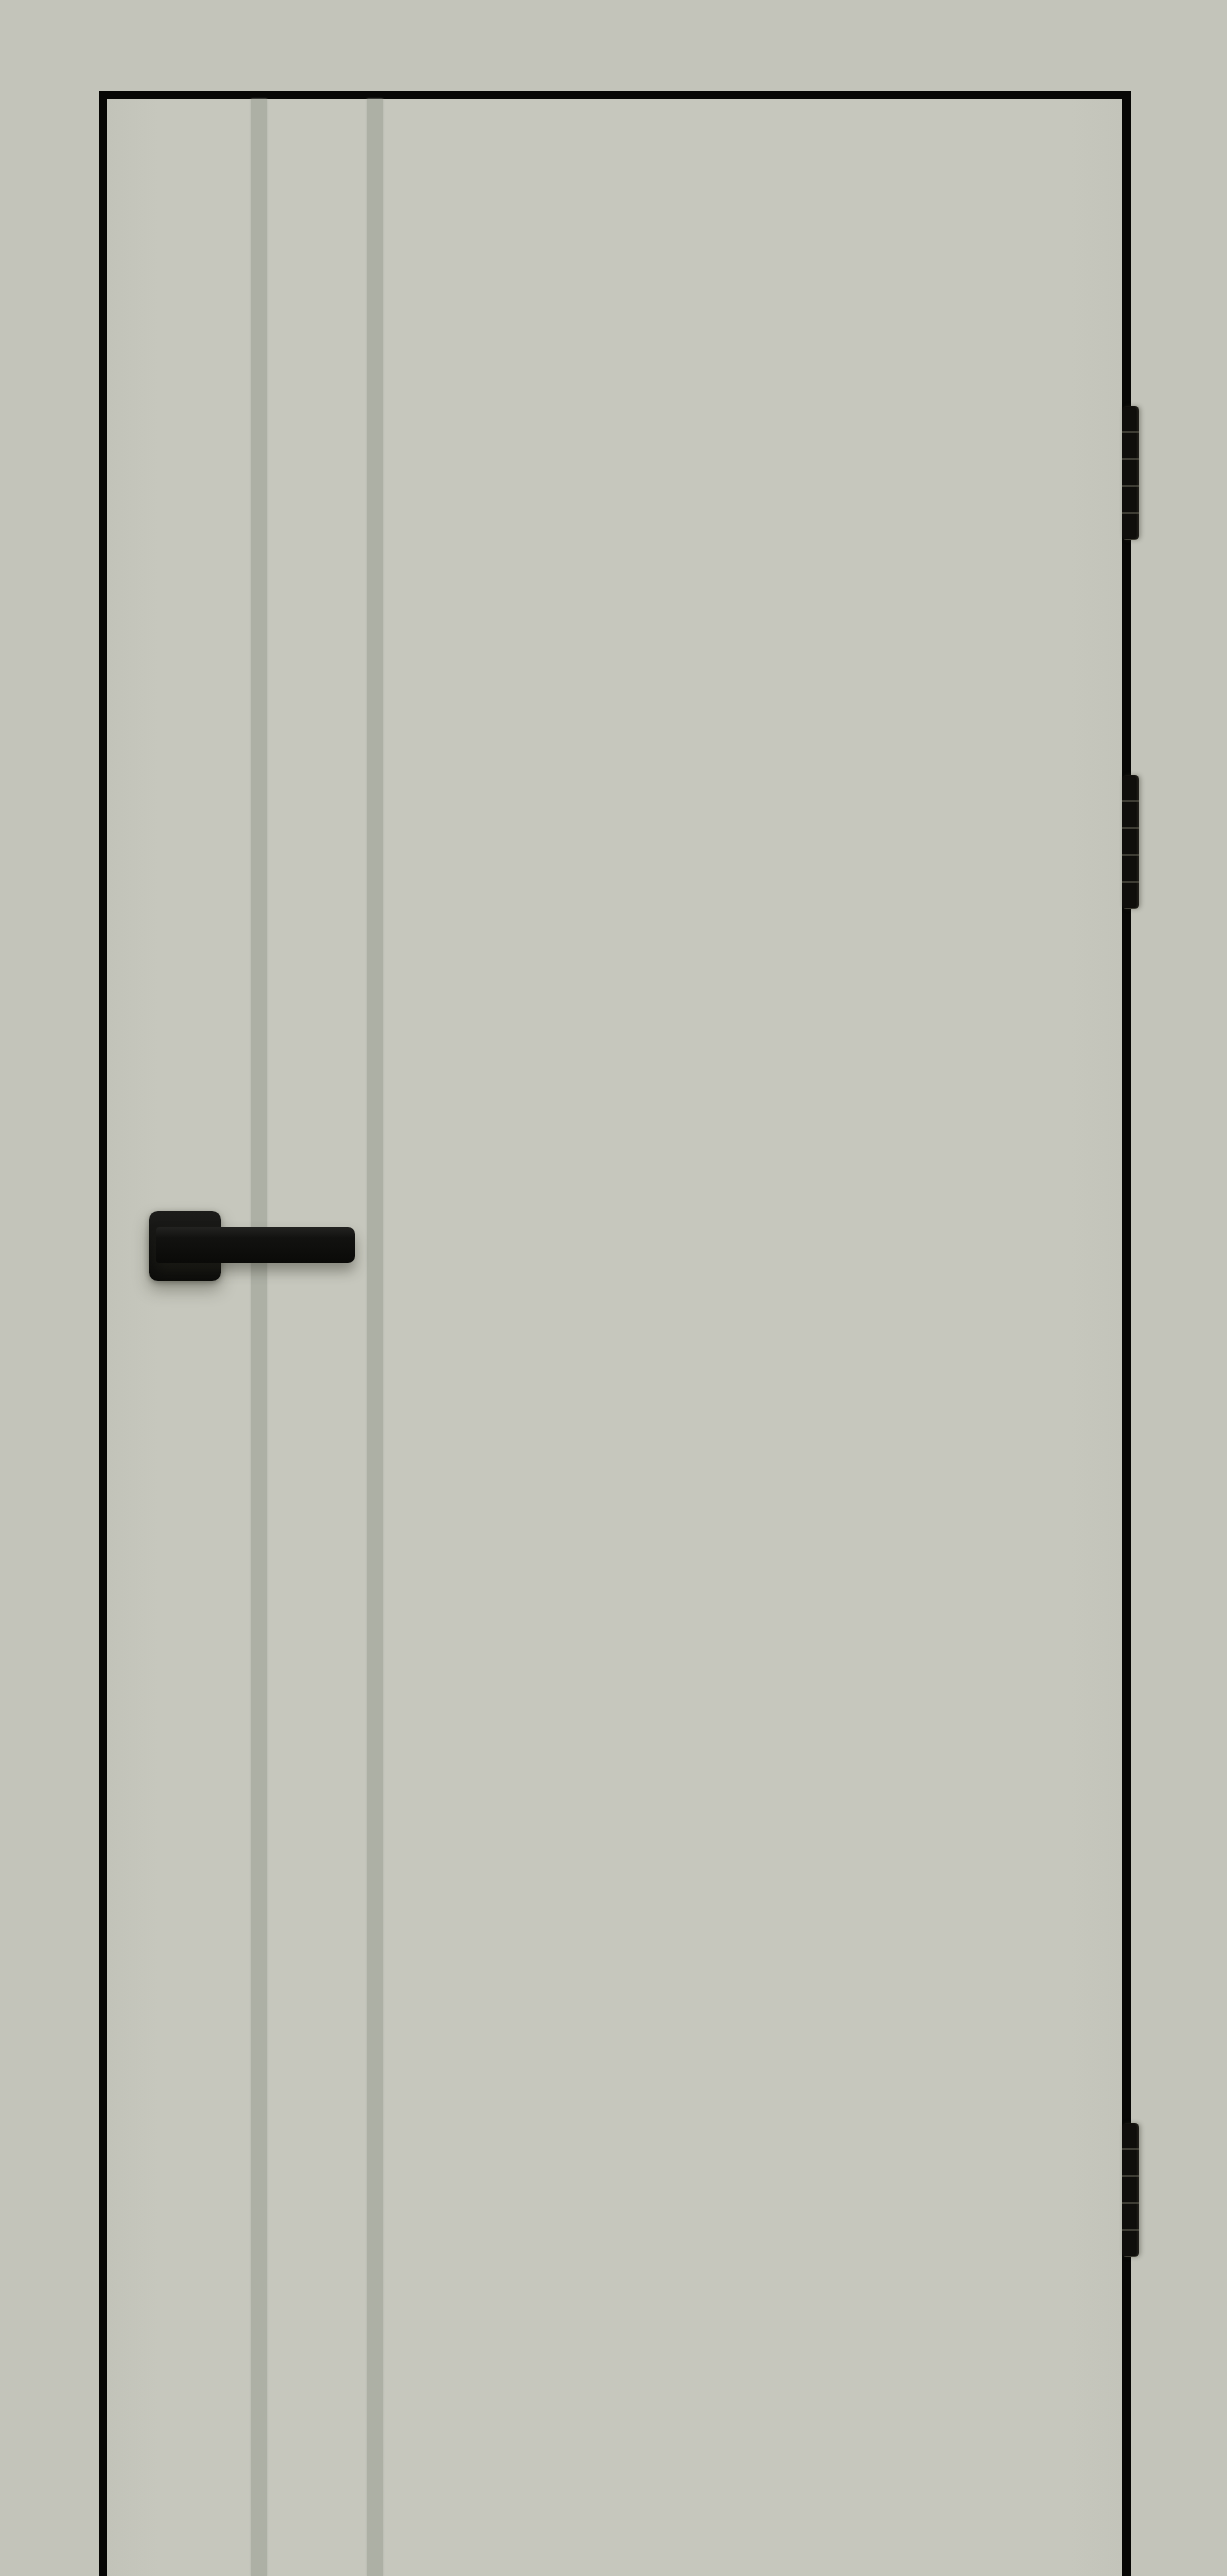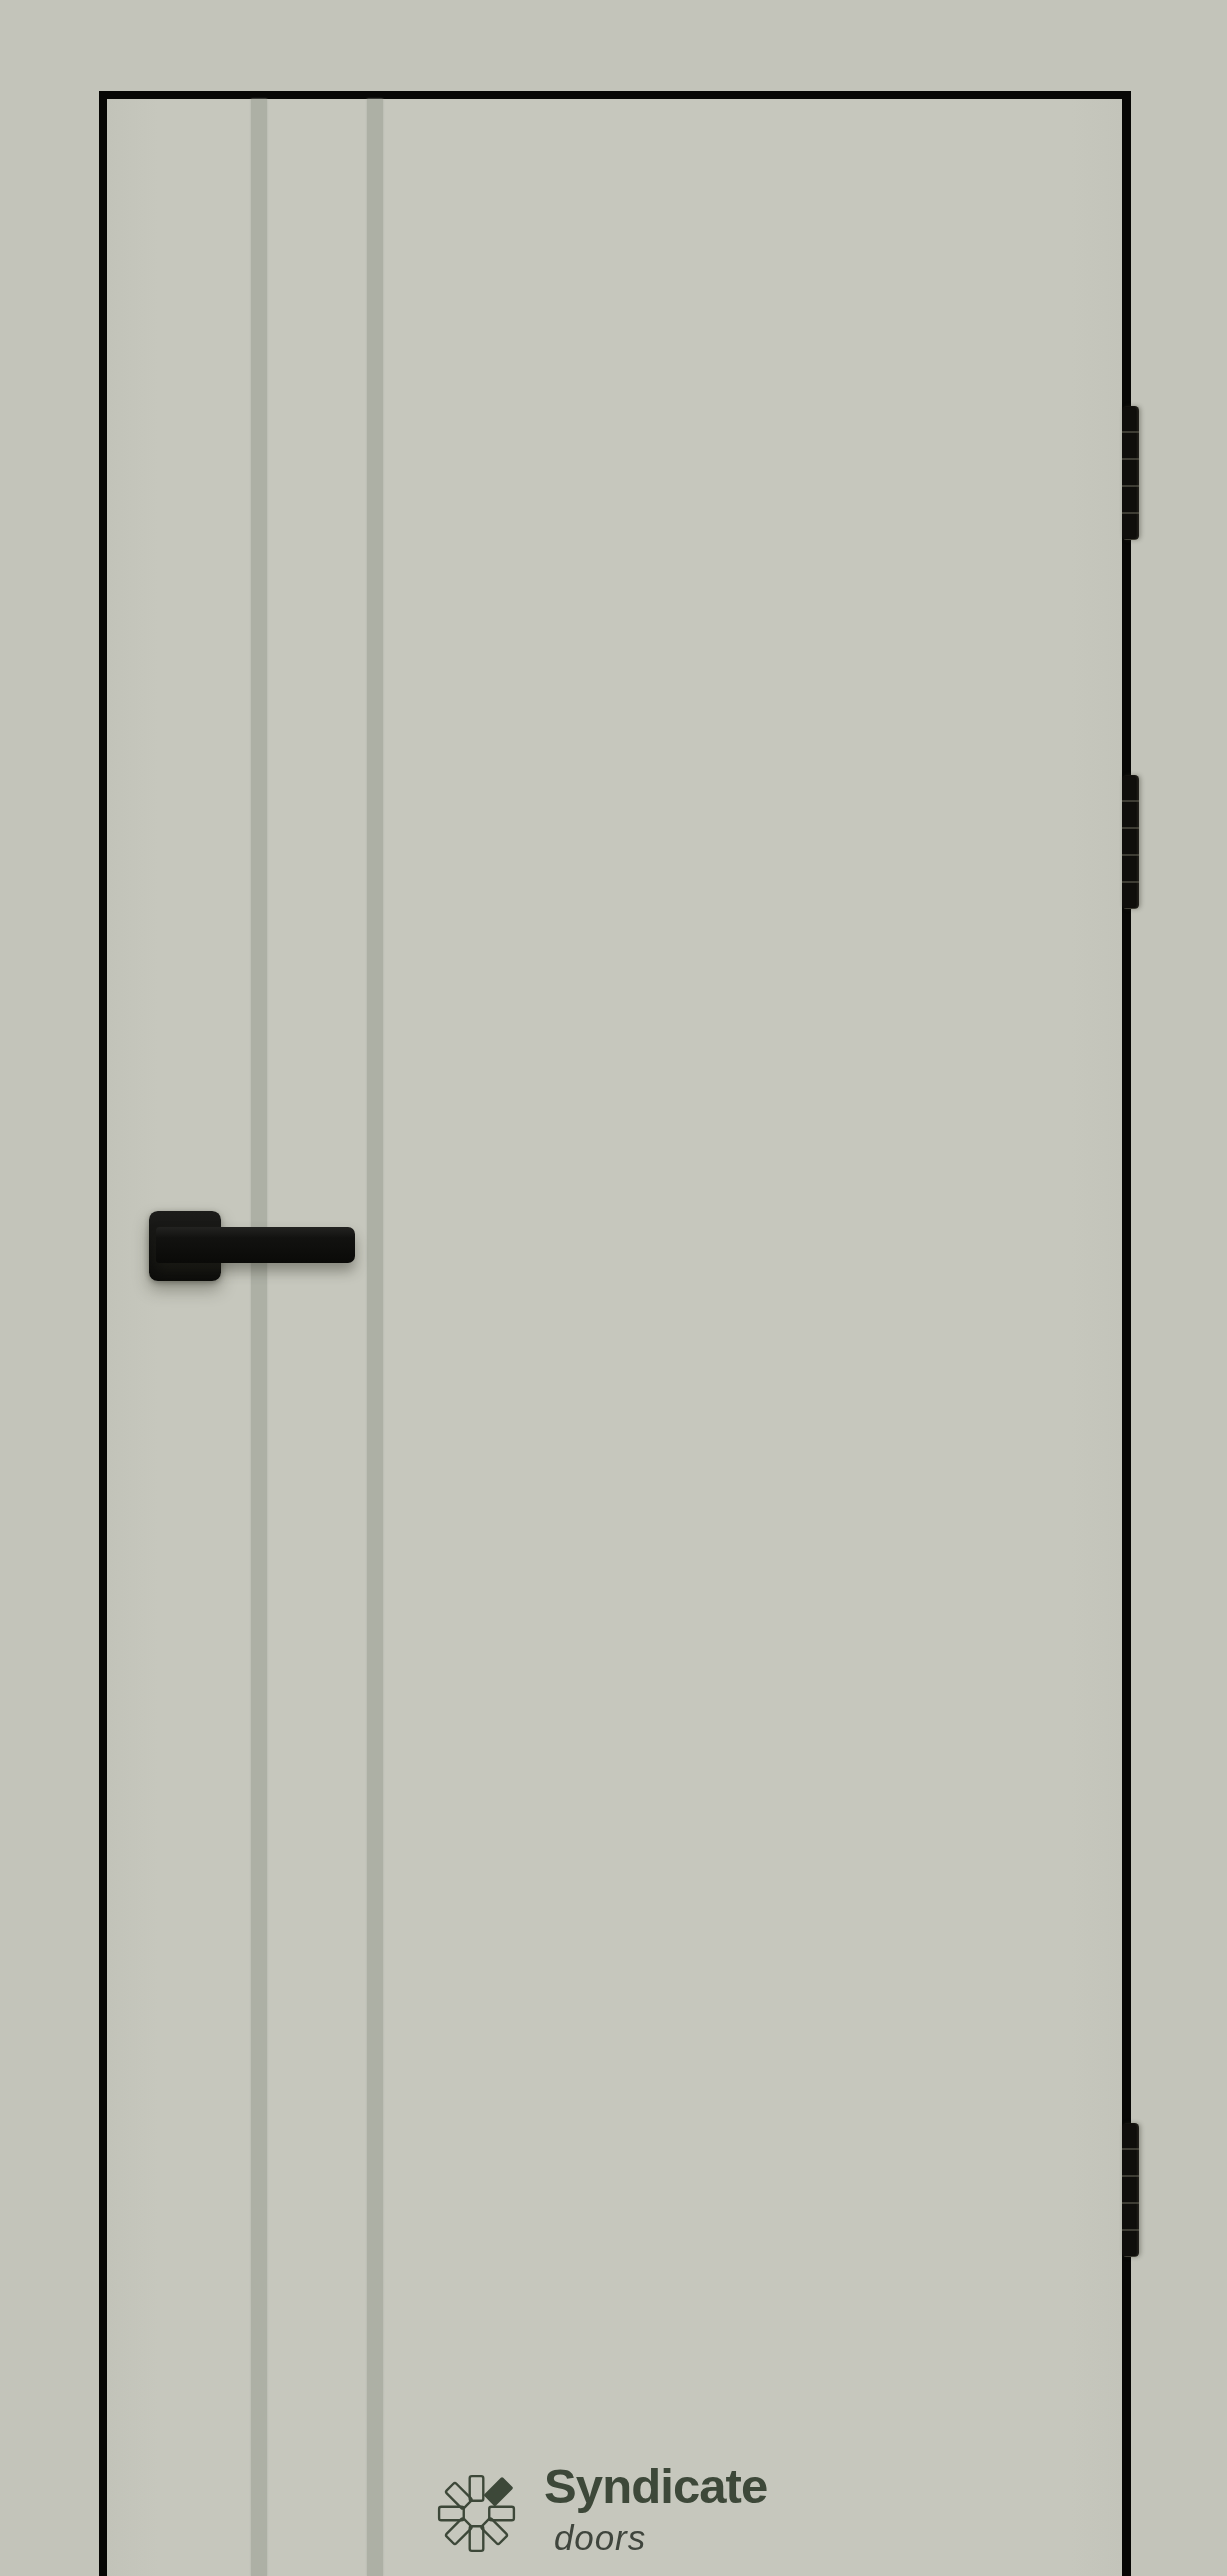--- a/index.html
+++ b/index.html
@@ -100,35 +100,15 @@
   <div class="door-stripe s1"></div>
   <div class="door-stripe s2"></div>
 
   <div class="handle-rosette"></div>
   <div class="handle-lever"></div>
 
   <div class="hinge h1"></div>
   <div class="hinge h2"></div>
   <div class="hinge h3"></div>
 
-  <div class="brand-logo">
-    <span class="brand-icon">
-      <svg width="85" height="85" viewBox="0 0 100 100" fill="none" xmlns="http://www.w3.org/2000/svg">
-
-        <g stroke="currentColor" stroke-width="2.8" fill="none">
-          <rect x="42" y="6" width="16" height="29" rx="2.5"></rect>
-          <rect x="42" y="6" width="16" height="29" rx="2.5" transform="rotate(90 50 50)"></rect>
-          <rect x="42" y="6" width="16" height="29" rx="2.5" transform="rotate(135 50 50)"></rect>
-          <rect x="42" y="6" width="16" height="29" rx="2.5" transform="rotate(180 50 50)"></rect>
-          <rect x="42" y="6" width="16" height="29" rx="2.5" transform="rotate(225 50 50)"></rect>
-          <rect x="42" y="6" width="16" height="29" rx="2.5" transform="rotate(270 50 50)"></rect>
-          <rect x="42" y="6" width="16" height="29" rx="2.5" transform="rotate(315 50 50)"></rect>
-        </g>
-
-        <rect x="40.5" y="-2" width="19" height="31" rx="2" fill="currentColor" transform="rotate(45 50 50)"></rect>
-      </svg>
-    </span>
-    <div class="brand-name">Syndicate</div>
-    <div class="brand-tagline">doors</div>
-  </div>
 
 </div>
 
 
 </body></html>

